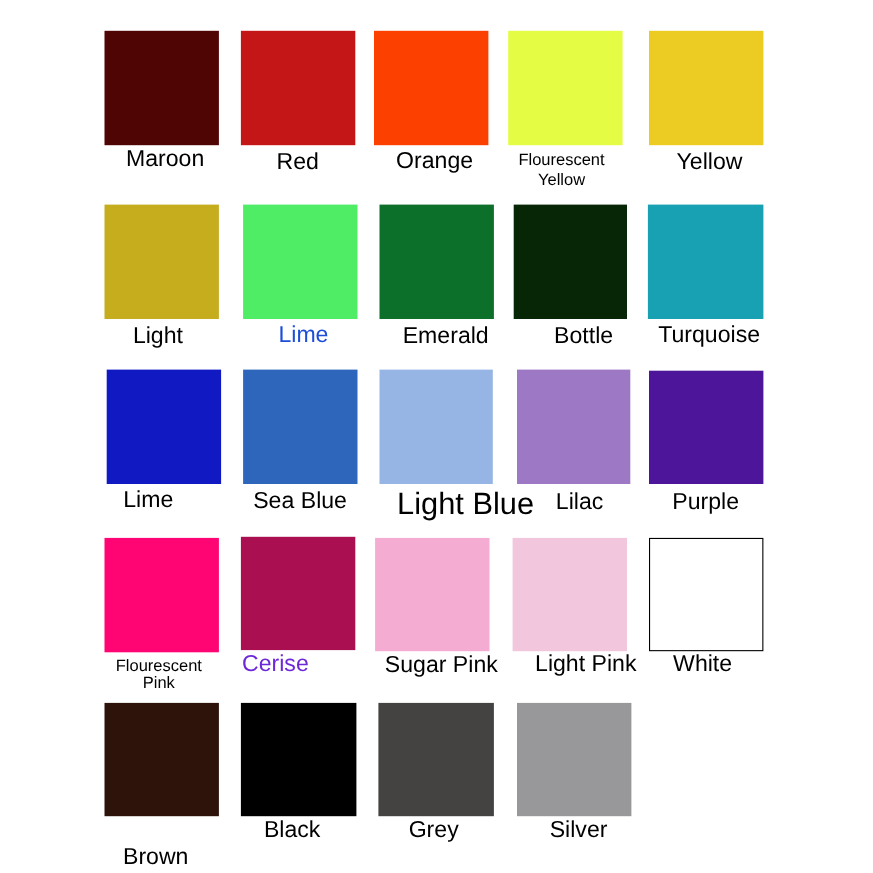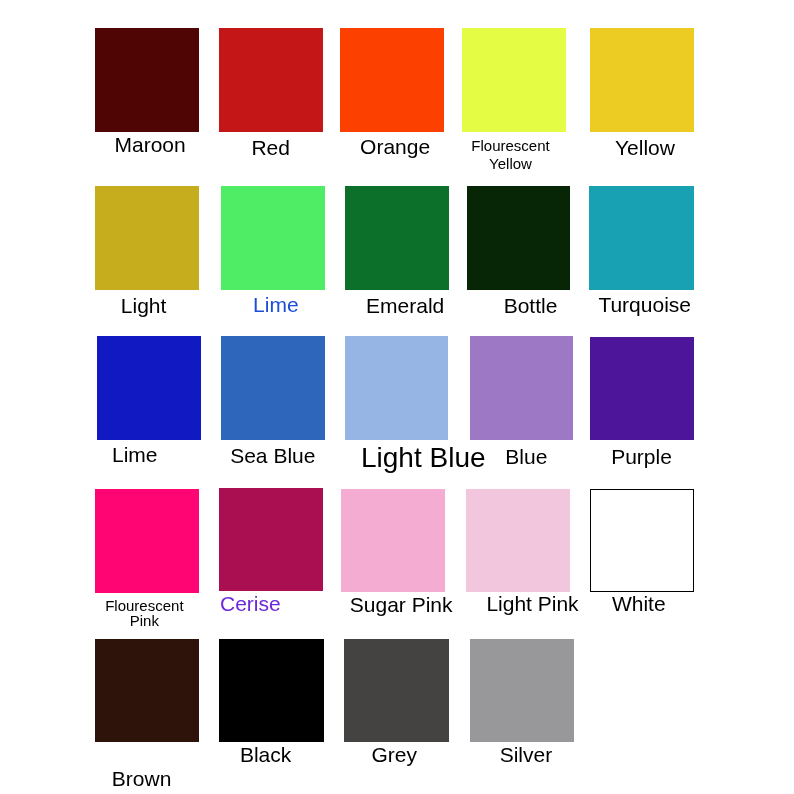--- a/index.html
+++ b/index.html
@@ -110,21 +110,21 @@
 </div>
 <div class="swatch-cell" style="left:345px;top:336px;width:103.2px">
 <div class="swatch-box" style="left:0.2px;top:0.0px;width:103.2px;height:103.8px;background-color:#96b5e4;"></div>
 <div class="swatch-label" style="left: 16px; top: 111.1px; font-size: 28px; line-height: 21px; color: #000000;">
         <span class="lbl-line">Light Blue</span>
       </div>
 </div>
 <div class="swatch-cell" style="left:469px;top:336px;width:103.7px">
 <div class="swatch-box" style="left:0.6px;top:0.0px;width:103.7px;height:103.8px;background-color:#9d79c5;"></div>
 <div class="swatch-label" style="left: 36.3px; top: 109.7px; font-size: 21px; line-height: 21px; color: rgb(0, 0, 0);">
-        <span class="lbl-line">Blue</span>
+        <span class="lbl-line">Lilac</span>
       </div>
 </div>
 <div class="swatch-cell" style="left:590px;top:336px;width:103.6px">
 <div class="swatch-box" style="left:0.0px;top:0.5px;width:103.6px;height:103.3px;background-color:#4d1599;"></div>
 <div class="swatch-label" style="left: 21.2px; top: 109.7px; font-size: 21px; line-height: 21px; color: #000000;">
         <span class="lbl-line">Purple</span>
       </div>
 </div>
 <div class="swatch-cell" style="left:95px;top:488px;width:104.0px">
 <div class="swatch-box" style="left:0.3px;top:0.9px;width:104.0px;height:103.7px;background-color:#ff0473;"></div>

